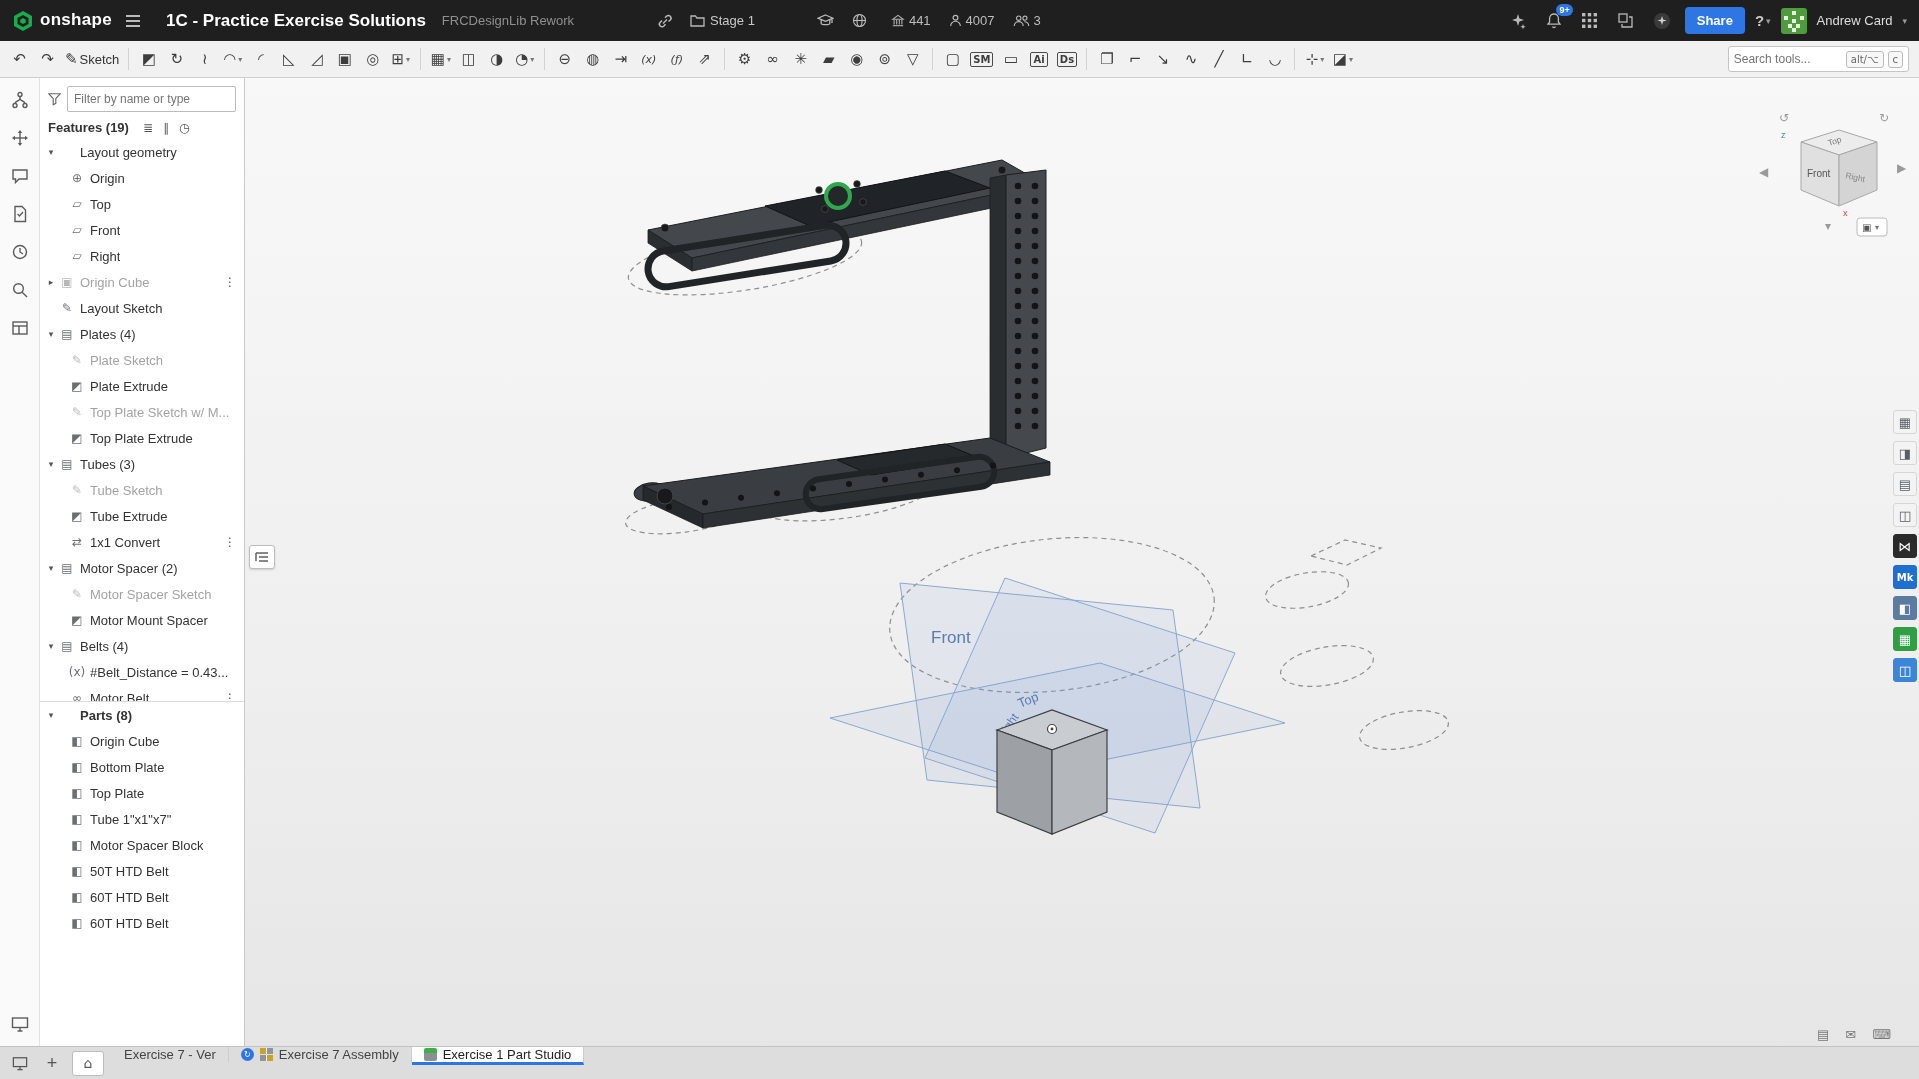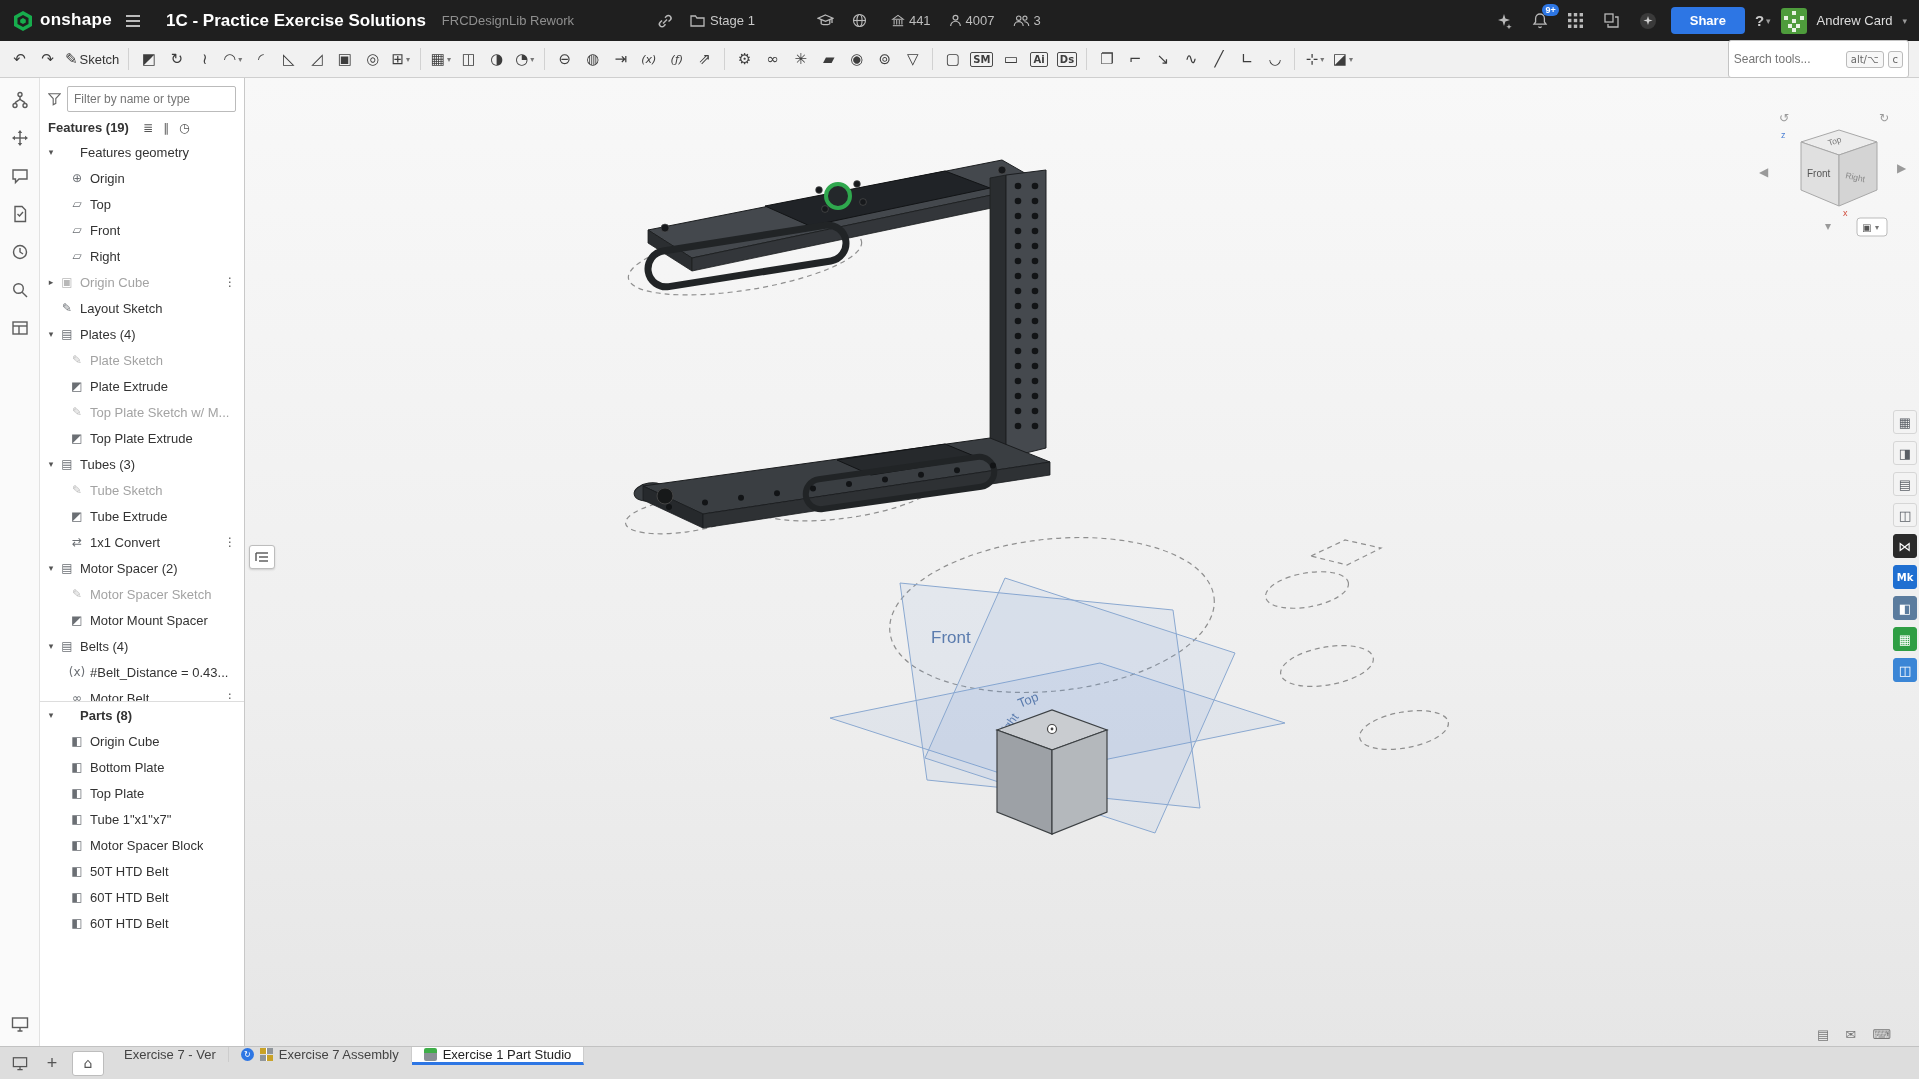--- a/index.html
+++ b/index.html
@@ -11,36 +11,36 @@
   .logo{display:flex;gap:6px;cursor:pointer}
   .logo-text{color:#fff;font-size:17px;font-weight:bold;letter-spacing:.3px}
   .icon-btn{display:flex;align-items:center;justify-content:center;width:26px;height:26px;color:#b9b9b9;position:relative}
   .icon-btn svg{display:block}
   .doc-title{color:#fff;font-size:17px;font-weight:bold;margin-left:12px;white-space:nowrap}
   .doc-sub{color:#8f8f8f;font-size:13px;margin-left:8px;white-space:nowrap}
   .ws{display:flex;align-items:center;gap:5px;font-size:13px;color:#c9c9c9;margin-left:4px}
   .stat{display:flex;align-items:center;gap:4px;font-size:13px;color:#bdbdbd;margin-left:10px}
   .tb-right{margin-left:auto;display:flex;align-items:center;gap:10px}
   .badge{position:absolute;top:-4px;right:-6px;background:#2d76e4;color:#fff;font-size:9px;line-height:12px;padding:0 3px;border-radius:7px;font-weight:bold}
-  .share-btn{background:#2d76e4;color:#fff;font-size:13px;font-weight:bold;border:none;border-radius:4px;padding:6px 19px;cursor:pointer}
+  .share-btn{background:#2d76e4;color:#fff;font-size:13px;font-weight:bold;border:none;border-radius:4px;padding:6px 12px;cursor:pointer}
   .help{display:flex;align-items:center;gap:2px;color:#c9c9c9;font-size:15px;font-weight:bold}
   .caret{font-size:9px;color:#9a9a9a}
   .avatar{width:26px;height:26px;border-radius:3px;overflow:hidden}
   .user-name{font-size:13px;color:#ddd}
 
   
   .toolbar{height:37px;background:#f1f1f1;border-bottom:1px solid #cfcfcf;display:flex;align-items:center;padding:0 6px;gap:1px}
   .tbtn{min-width:27px;height:29px;display:flex;align-items:center;justify-content:center;gap:2px;border-radius:3px;color:#3d3d3d;cursor:pointer;padding:0 3px}
   .ticon{font-family:"DejaVu Sans",sans-serif;font-size:15px;line-height:1}
   .tbtn.small .ticon{font-size:11px;font-style:italic}
   .tbtn.boxed .ticon{font-size:10px;font-weight:bold;border:1.4px solid #4a4a4a;border-radius:2px;padding:1px 2px;line-height:11px;font-style:normal}
   .tlabel{font-size:13px;color:#333}
   .tcaret{font-size:8px;color:#777}
   .tdivider{width:1px;height:22px;background:#d2d2d2;margin:0 5px;flex:none}
-  .tool-search{margin-left:auto;display:flex;align-items:center;gap:4px;background:#fff;border:1px solid #c4c4c4;border-radius:3px;height:38px;padding:0 5px;margin-right:4px}
+  .tool-search{margin-left:auto;display:flex;align-items:center;gap:4px;background:#fff;border:1px solid #c4c4c4;border-radius:3px;height:26px;padding:0 5px;margin-right:4px}
   .tool-search input{border:none;outline:none;font-size:12px;width:108px;color:#444;font-family:"Liberation Sans",sans-serif}
   .key-chip{font-size:10px;color:#666;border:1px solid #bbb;border-radius:3px;background:#f7f7f7;padding:1px 4px;line-height:13px;white-space:nowrap;font-family:"DejaVu Sans",sans-serif}
 
   
   .main{display:flex;height:968px}
   .left-rail{width:40px;background:#fafafa;border-right:1px solid #e2e2e2;display:flex;flex-direction:column;align-items:center;padding:10px 0;gap:14px}
   .rail-btn{width:24px;height:24px;display:flex;align-items:center;justify-content:center;color:#5c5c5c;cursor:pointer}
   .rail-btn.bottom{margin-top:auto}
 
   
@@ -505,21 +505,21 @@
       <span class="hicon">≣</span>
           <span class="hicon">∥</span>
           <span class="hicon">◷</span>
         </span>
     </div>
     <div class="tree">
 
     <div class="trow d0">
           <span class="chev">▾</span>
           <span class="ficon"></span>
-          <span class="flabel">Features geometry</span>
+          <span class="flabel">Layout geometry</span>
 
         </div>
         <div class="trow d1">
 
           <span class="ficon">⊕</span>
           <span class="flabel">Origin</span>
 
         </div>
         <div class="trow d1">
 

